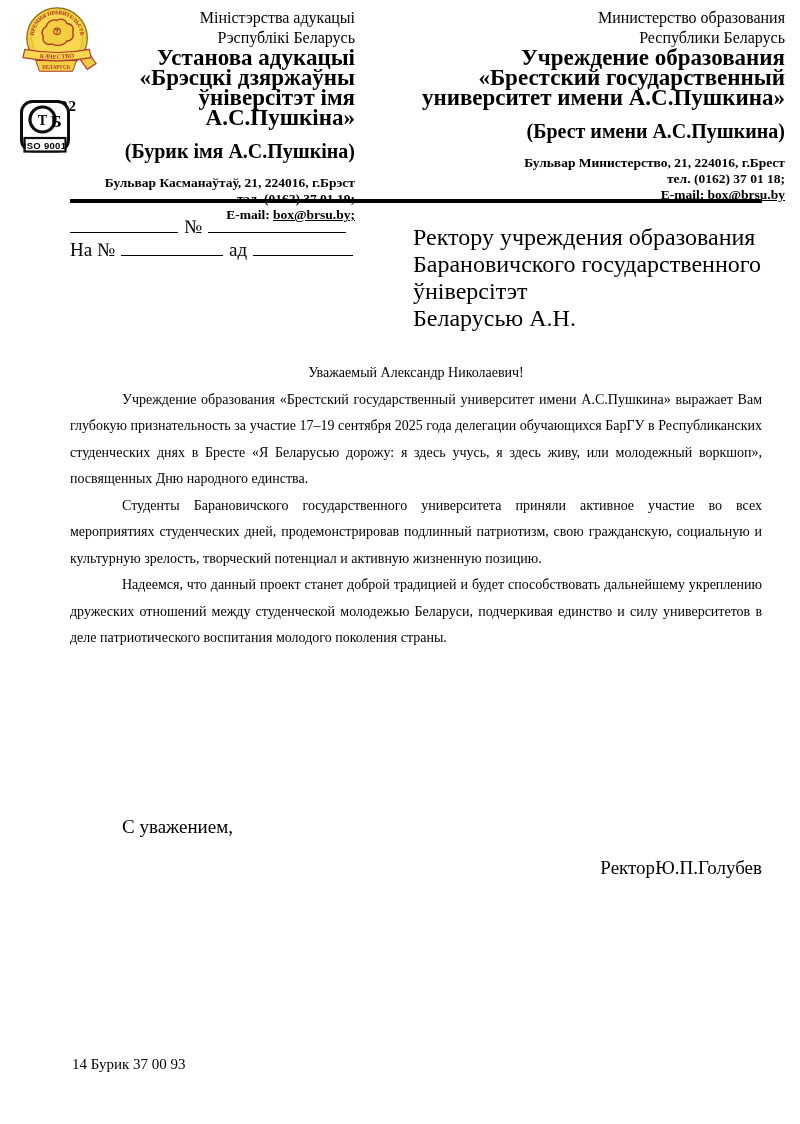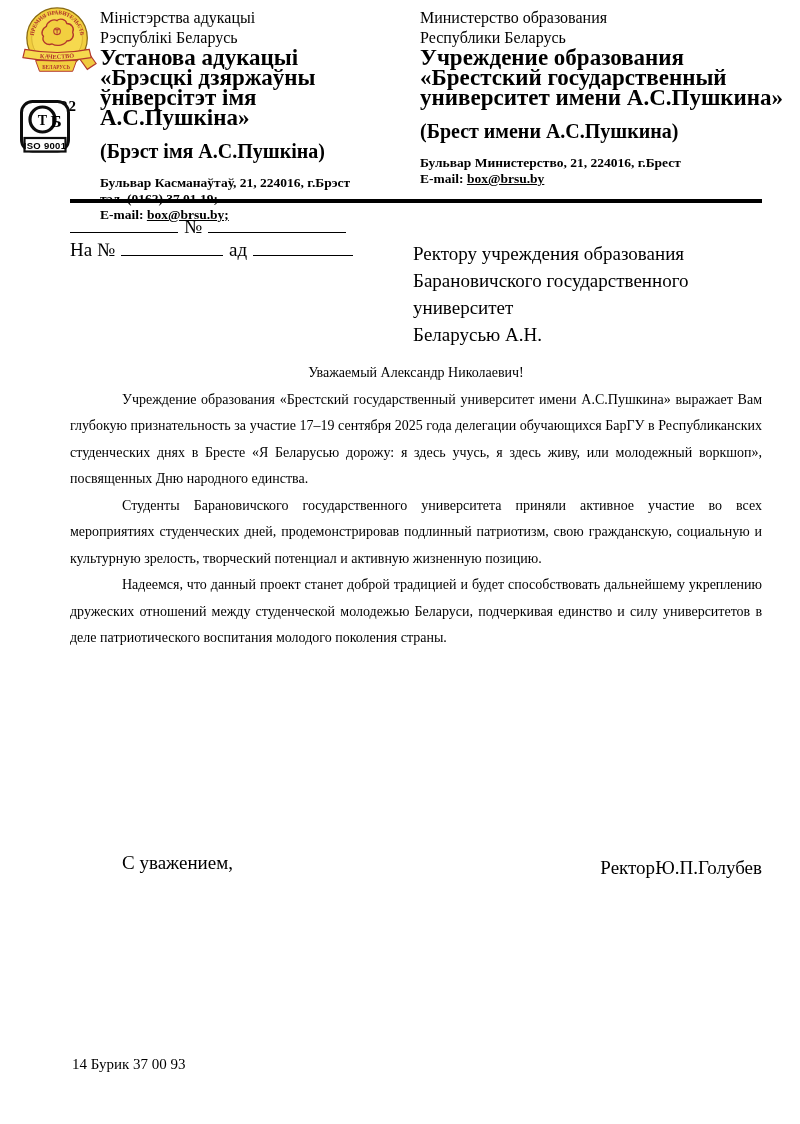--- a/index.html
+++ b/index.html
@@ -9,44 +9,44 @@
     background:#ffffff;
     font-family:"Liberation Serif","DejaVu Serif",serif;
     color:#000;
     overflow:hidden;
   }
   
   .award{position:absolute;left:18px;top:6px;width:84px;text-align:center;}
   .award-year{font-weight:bold;font-size:15px;margin-top:14px;letter-spacing:1px;}
   .stb{position:absolute;left:19px;top:99px;width:52px;}
   
-  .lh-col{position:absolute;top:8px;text-align:left;line-height:20px;}
+  .lh-col{position:absolute;top:8px;text-align:right;line-height:20px;}
   .lh-by{left:100px;width:255px;}
   .lh-ru{left:420px;width:365px;}
   .lh-reg{font-size:16px;}
   .lh-bold{font-size:23px;font-weight:bold;}
   .lh-abbr{font-size:20px;font-weight:bold;margin-top:11px;line-height:24px;}
   .lh-addr{font-size:13.5px;font-weight:bold;line-height:16px;}
   .lh-addr-first{margin-top:12px;}
   .lh-email u{text-decoration:underline;}
   
   .rule{position:absolute;left:70px;top:199px;width:692px;height:4px;background:#000;}
   
   .ref{position:absolute;left:70px;top:215px;font-size:19px;line-height:23px;}
   .uline{display:inline-block;border-bottom:1.6px solid #000;height:16px;vertical-align:baseline;}
   .ref-row{white-space:nowrap;}
   .w108{width:108px;} .w138{width:138px;} .w102{width:102px;} .w100{width:100px;}
   .ref-gap{display:inline-block;width:6px;}
   
-  .addressee{position:absolute;left:413px;top:240px;font-size:19px;line-height:27px;}
+  .addressee{position:absolute;left:413px;top:224px;font-size:24px;line-height:27px;}
   
   .body-block{position:absolute;left:70px;top:360px;width:692px;font-size:14px;line-height:26.5px;}
   .salutation{margin:0;text-align:center;}
   .para{margin:0;text-align:justify;text-indent:52px;}
-  .closing{position:absolute;left:70px;top:852px;font-size:19px;padding-left:52px;}
+  .closing{position:absolute;left:70px;top:816px;font-size:19px;padding-left:52px;}
   .sig-row{position:absolute;left:70px;top:857px;width:692px;font-size:19px;display:flex;justify-content:flex-end;}
   .sig-name{}
   .footer-note{position:absolute;left:72px;top:1056px;font-size:15px;}
   svg text{font-family:"Liberation Serif","DejaVu Serif",serif;}
   svg .sans{font-family:"Liberation Sans","DejaVu Sans",sans-serif;}
 </style>
 </head>
 <body>
 
 <div class="page">
@@ -86,48 +86,49 @@
       <text x="26" y="49.5" class="sans" font-size="9.5" font-weight="bold" text-anchor="middle" letter-spacing="0.3">ISO 9001</text>
     </svg>
   </div>
 
   <div class="lh-col lh-by">
     <div class="lh-reg">Міністэрства адукацыі</div>
     <div class="lh-reg">Рэспублікі Беларусь</div>
     <div class="lh-bold">Установа адукацыі</div>
     <div class="lh-bold">«Брэсцкі дзяржаўны</div>
     <div class="lh-bold">ўніверсітэт імя А.С.Пушкіна»</div>
-    <div class="lh-abbr">(Брэст імя А.С.Пушкіна)</div>
+    <div class="lh-abbr">(Бурик імя А.С.Пушкіна)</div>
     <div class="lh-addr lh-addr-first">Бульвар Касманаўтаў, 21, 224016, г.Брэст</div>
     <div class="lh-addr">тэл. (0162) 37 01 19;</div>
     <div class="lh-addr lh-email"><span>E-mail: </span><u>box@brsu.by;</u></div>
   </div>
 
   <div class="lh-col lh-ru">
     <div class="lh-reg">Министерство образования</div>
     <div class="lh-reg">Республики Беларусь</div>
     <div class="lh-bold">Учреждение образования</div>
     <div class="lh-bold">«Брестский государственный</div>
     <div class="lh-bold">университет имени А.С.Пушкина»</div>
     <div class="lh-abbr">(Брест имени А.С.Пушкина)</div>
     <div class="lh-addr lh-addr-first">Бульвар Министерство, 21, 224016, г.Брест</div>
+    <div class="lh-addr">тел. (0162) 37 01 18;</div>
     <div class="lh-addr lh-email"><span>E-mail: </span><u>box@brsu.by</u></div>
   </div>
 
   <div class="rule"></div>
 
   <div class="ref">
     <div class="ref-row"><span class="uline w108"></span><span class="ref-gap"></span><span>№</span><span class="ref-gap"></span><span class="uline w138"></span></div>
     <div class="ref-row"><span>На №</span><span class="ref-gap"></span><span class="uline w102"></span><span class="ref-gap"></span><span>ад</span><span class="ref-gap"></span><span class="uline w100"></span></div>
   </div>
 
   <div class="addressee">
     <div>Ректору учреждения образования</div>
     <div>Барановичского государственного</div>
-    <div>университет</div>
+    <div>ўніверсітэт</div>
     <div>Беларусью А.Н.</div>
   </div>
 
   <div class="body-block">
     <p class="salutation">Уважаемый Александр Николаевич!</p>
     <p class="para">Учреждение образования «Брестский государственный университет имени А.С.Пушкина» выражает Вам глубокую признательность за участие 17–19 сентября 2025 года делегации обучающихся БарГУ в Республиканских студенческих днях в Бресте «Я Беларусью дорожу: я здесь учусь, я здесь живу, или молодежный воркшоп», посвященных Дню народного единства.</p>
     <p class="para">Студенты Барановичского государственного университета приняли активное участие во всех мероприятиях студенческих дней, продемонстрировав подлинный патриотизм, свою гражданскую, социальную и культурную зрелость, творческий потенциал и активную жизненную позицию.</p>
     <p class="para">Надеемся, что данный проект станет доброй традицией и будет способствовать дальнейшему укреплению дружеских отношений между студенческой молодежью Беларуси, подчеркивая единство и силу университетов в деле патриотического воспитания молодого поколения страны.</p>
   </div>
 

